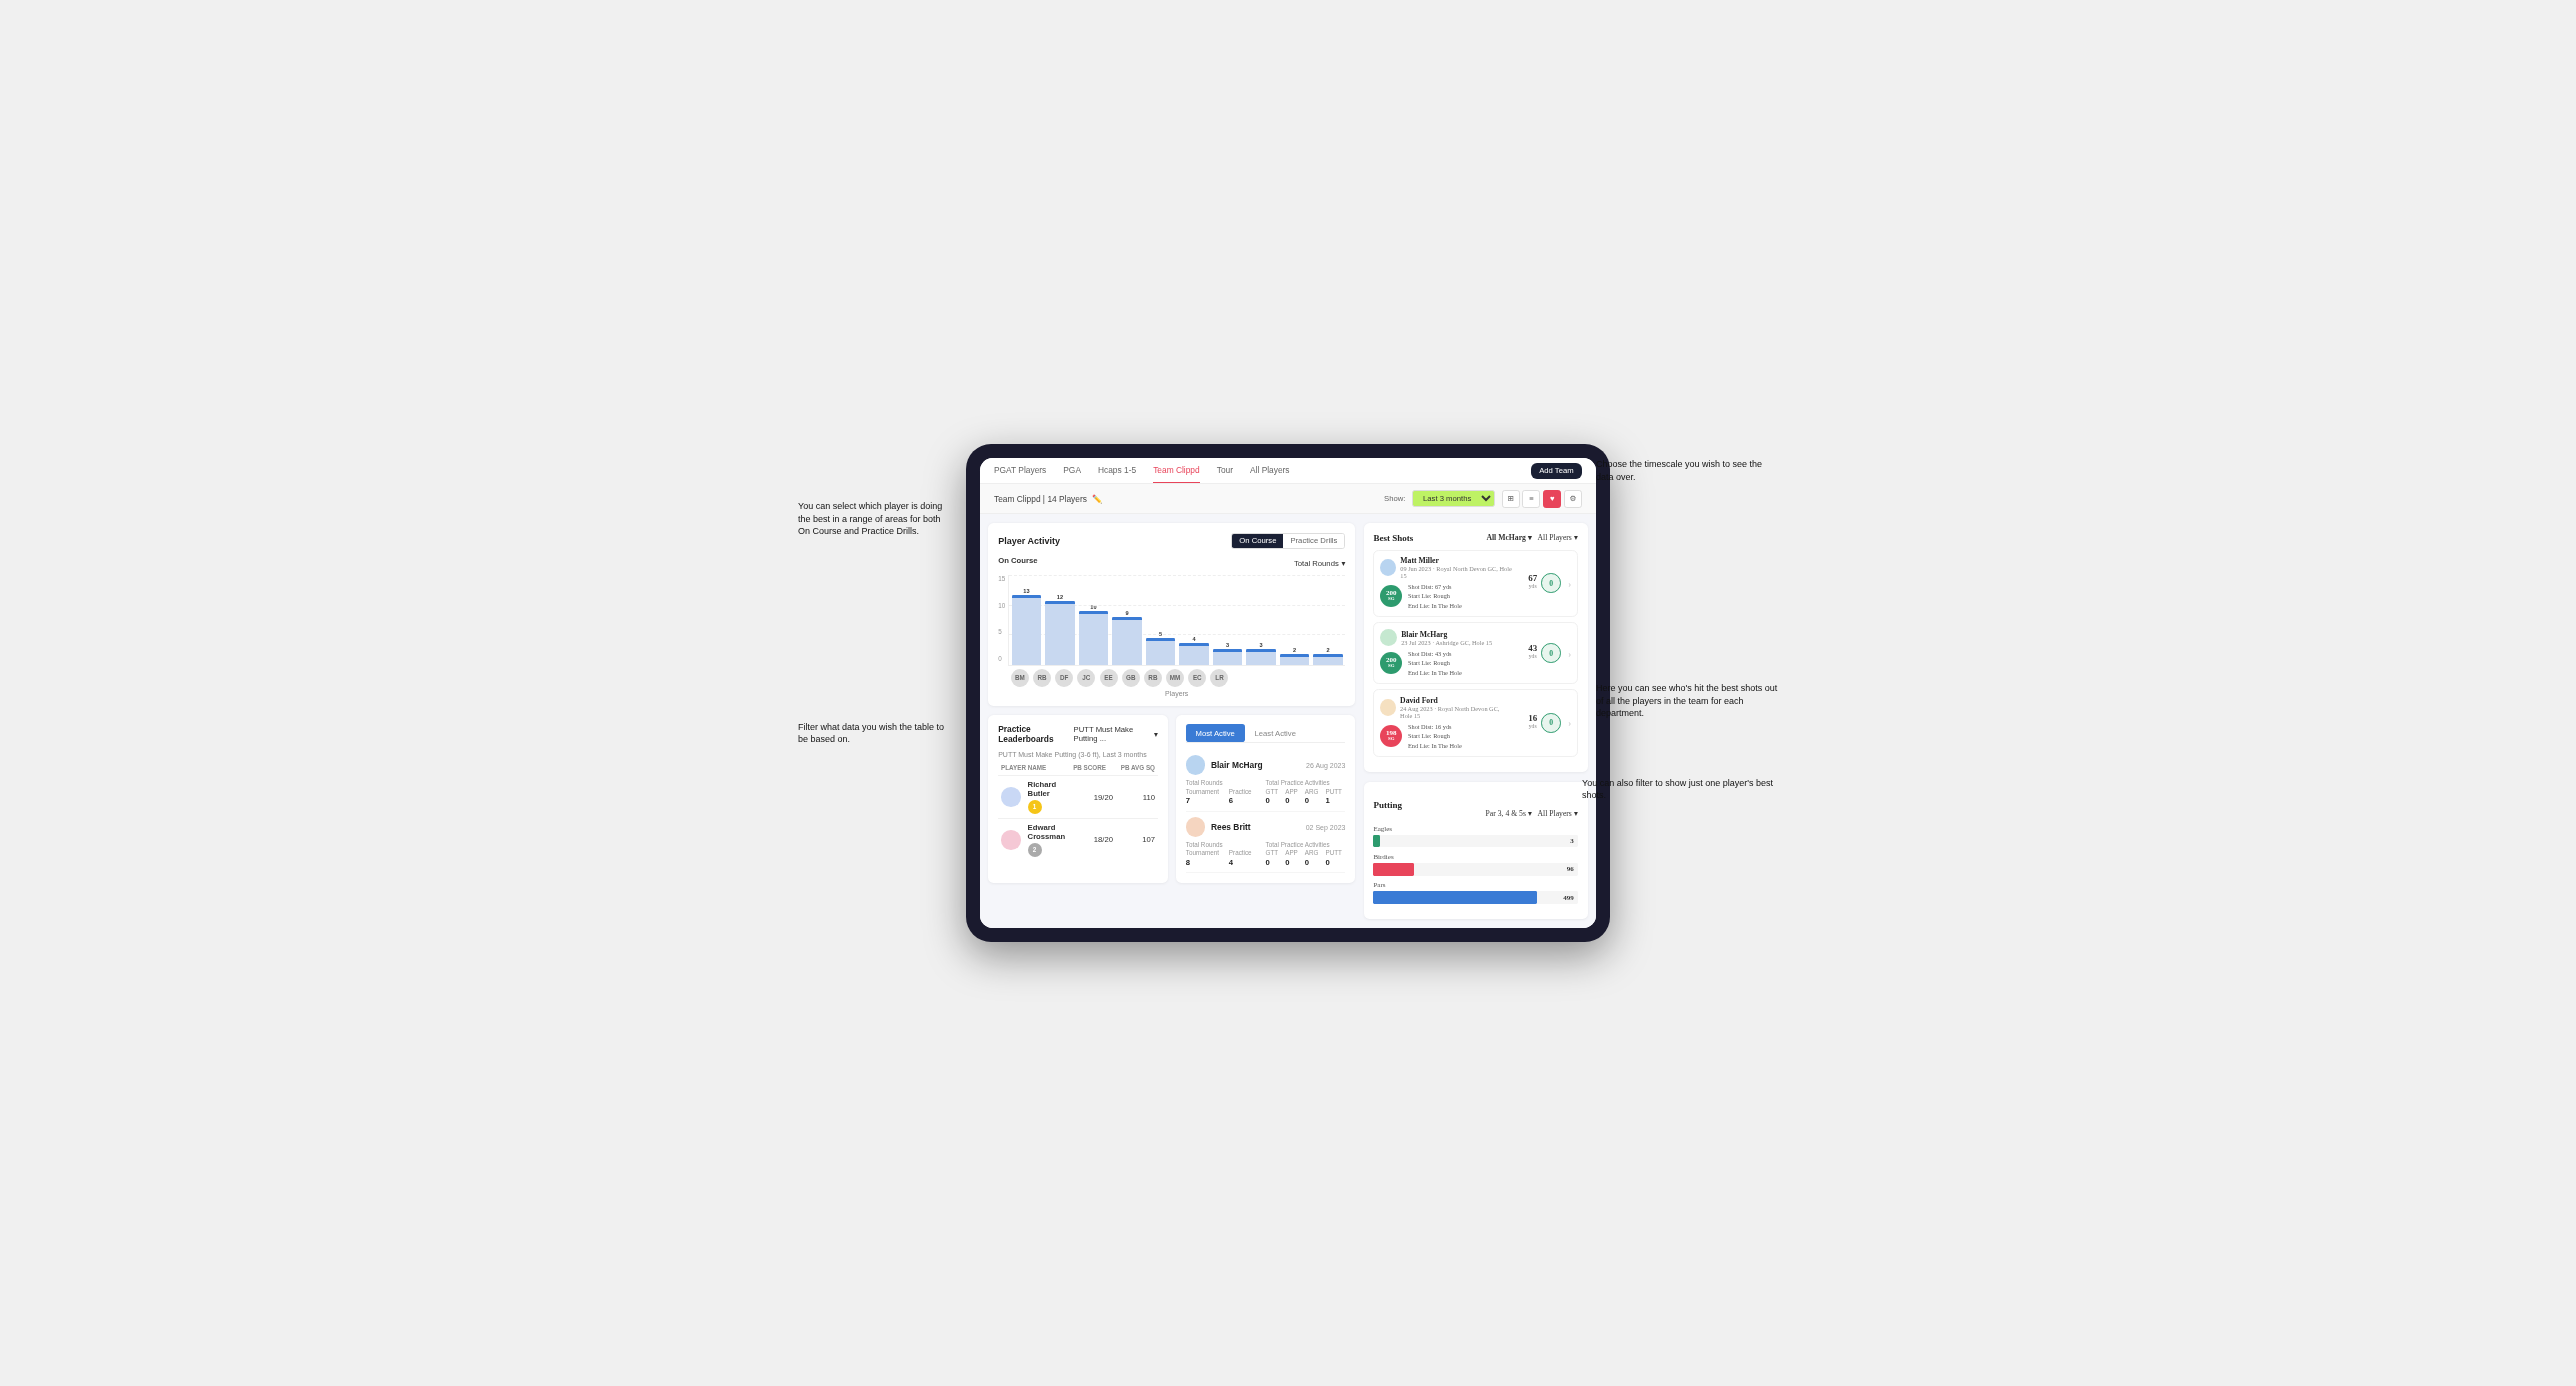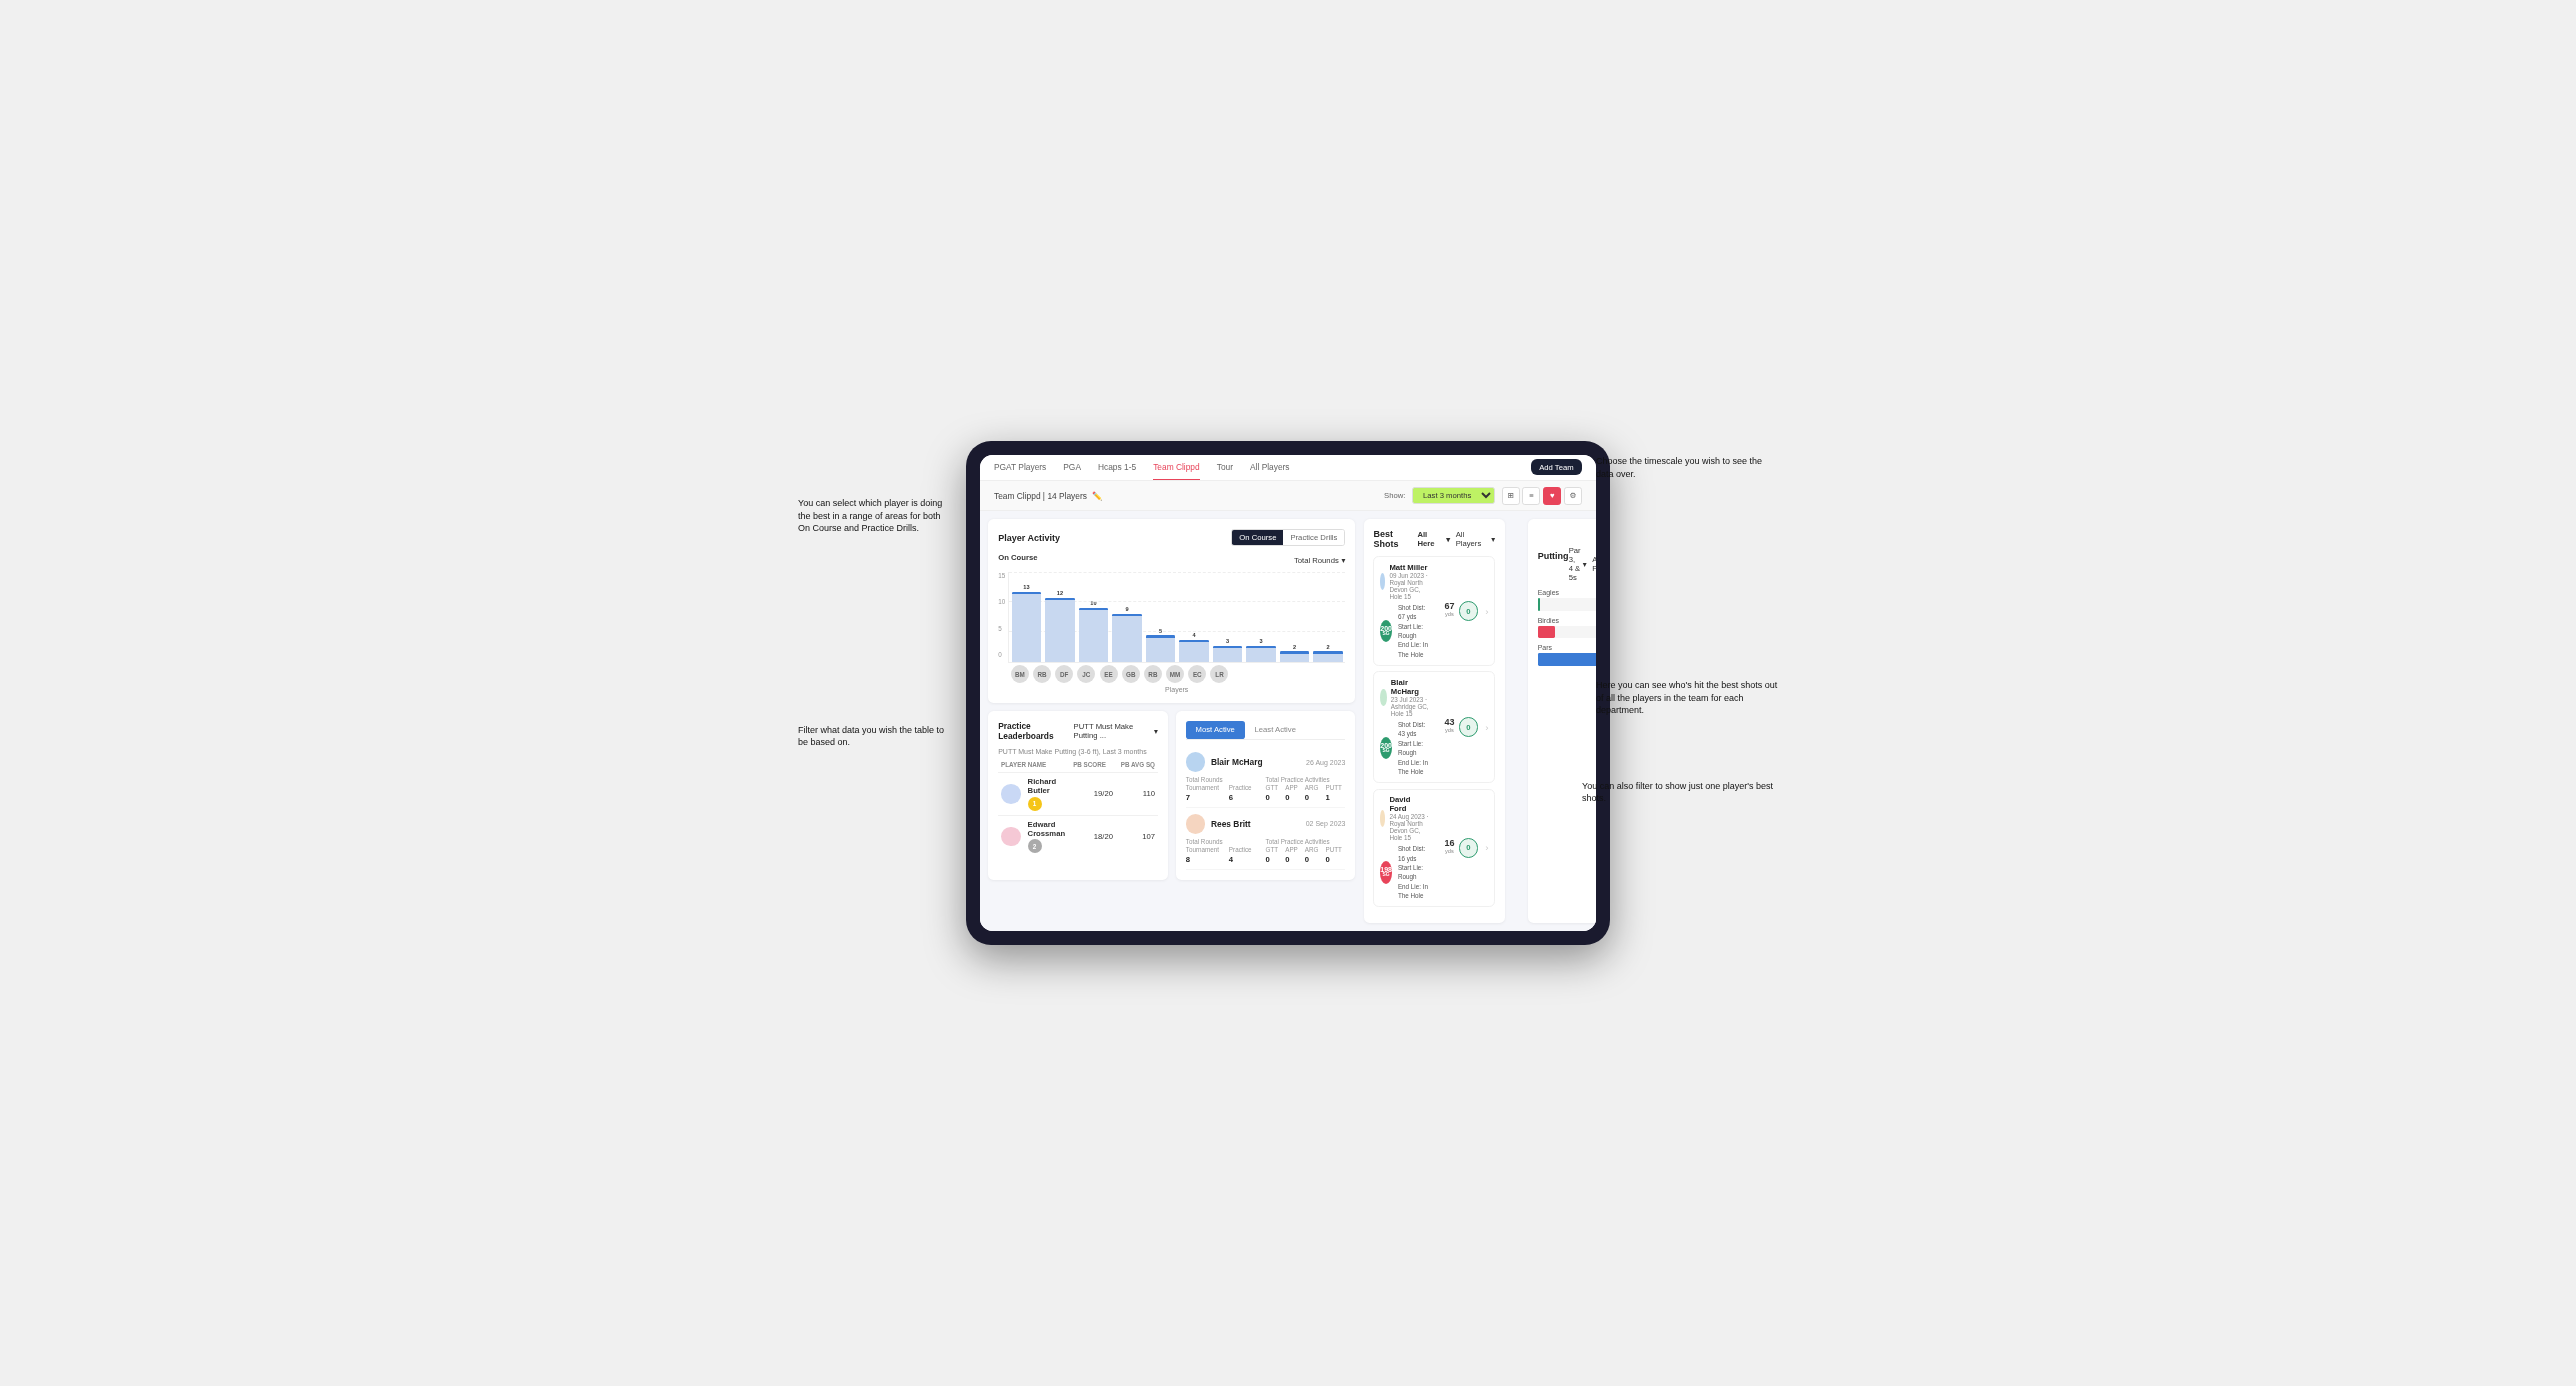--- a/index.html
+++ b/index.html
@@ -424,21 +424,21 @@
       display: flex;
       gap: 14px;
       margin-top: 4.2px;
       font-size: 7px;
     }
     .par-stat-group { }
     .par-stat-label { color: #999; font-size: 6.3px; margin-bottom: 1.4px; }
     .par-stat-val { font-size: 7.7px; font-weight: 600; color: #222; }
 
     
-    .right-col { display: flex; flex-direction: row; gap: 23px; }
+    .right-col { display: flex; flex-direction: column; gap: 10px; font-family: Liberation Serif, serif; }
 
     .best-shots-card {
       background: #fff;
       border-radius: 5.6px;
       padding: 9.8px;
       box-shadow: 0 0.7px 2.8px rgba(0,0,0,0.06);
     }
     .bs-header {
       display: flex;
       align-items: center;
@@ -929,21 +929,21 @@
           </div>
         </div>
 
         <div class="right-col">
 
           <div class="best-shots-card">
             <div class="bs-header">
               <span style="font-size:9px;font-weight:600;color:#222;">Best Shots</span>
               <div class="bs-filters">
                 <div class="bs-filter-btn active">
-                  <span>All Here</span>
+                  <span>All McHarg</span>
                   <span>▾</span>
                 </div>
                 <div class="bs-filter-btn">
                   <span>All Players</span>
                   <span>▾</span>
                 </div>
               </div>
             </div>
 
             <div class="shot-row">

